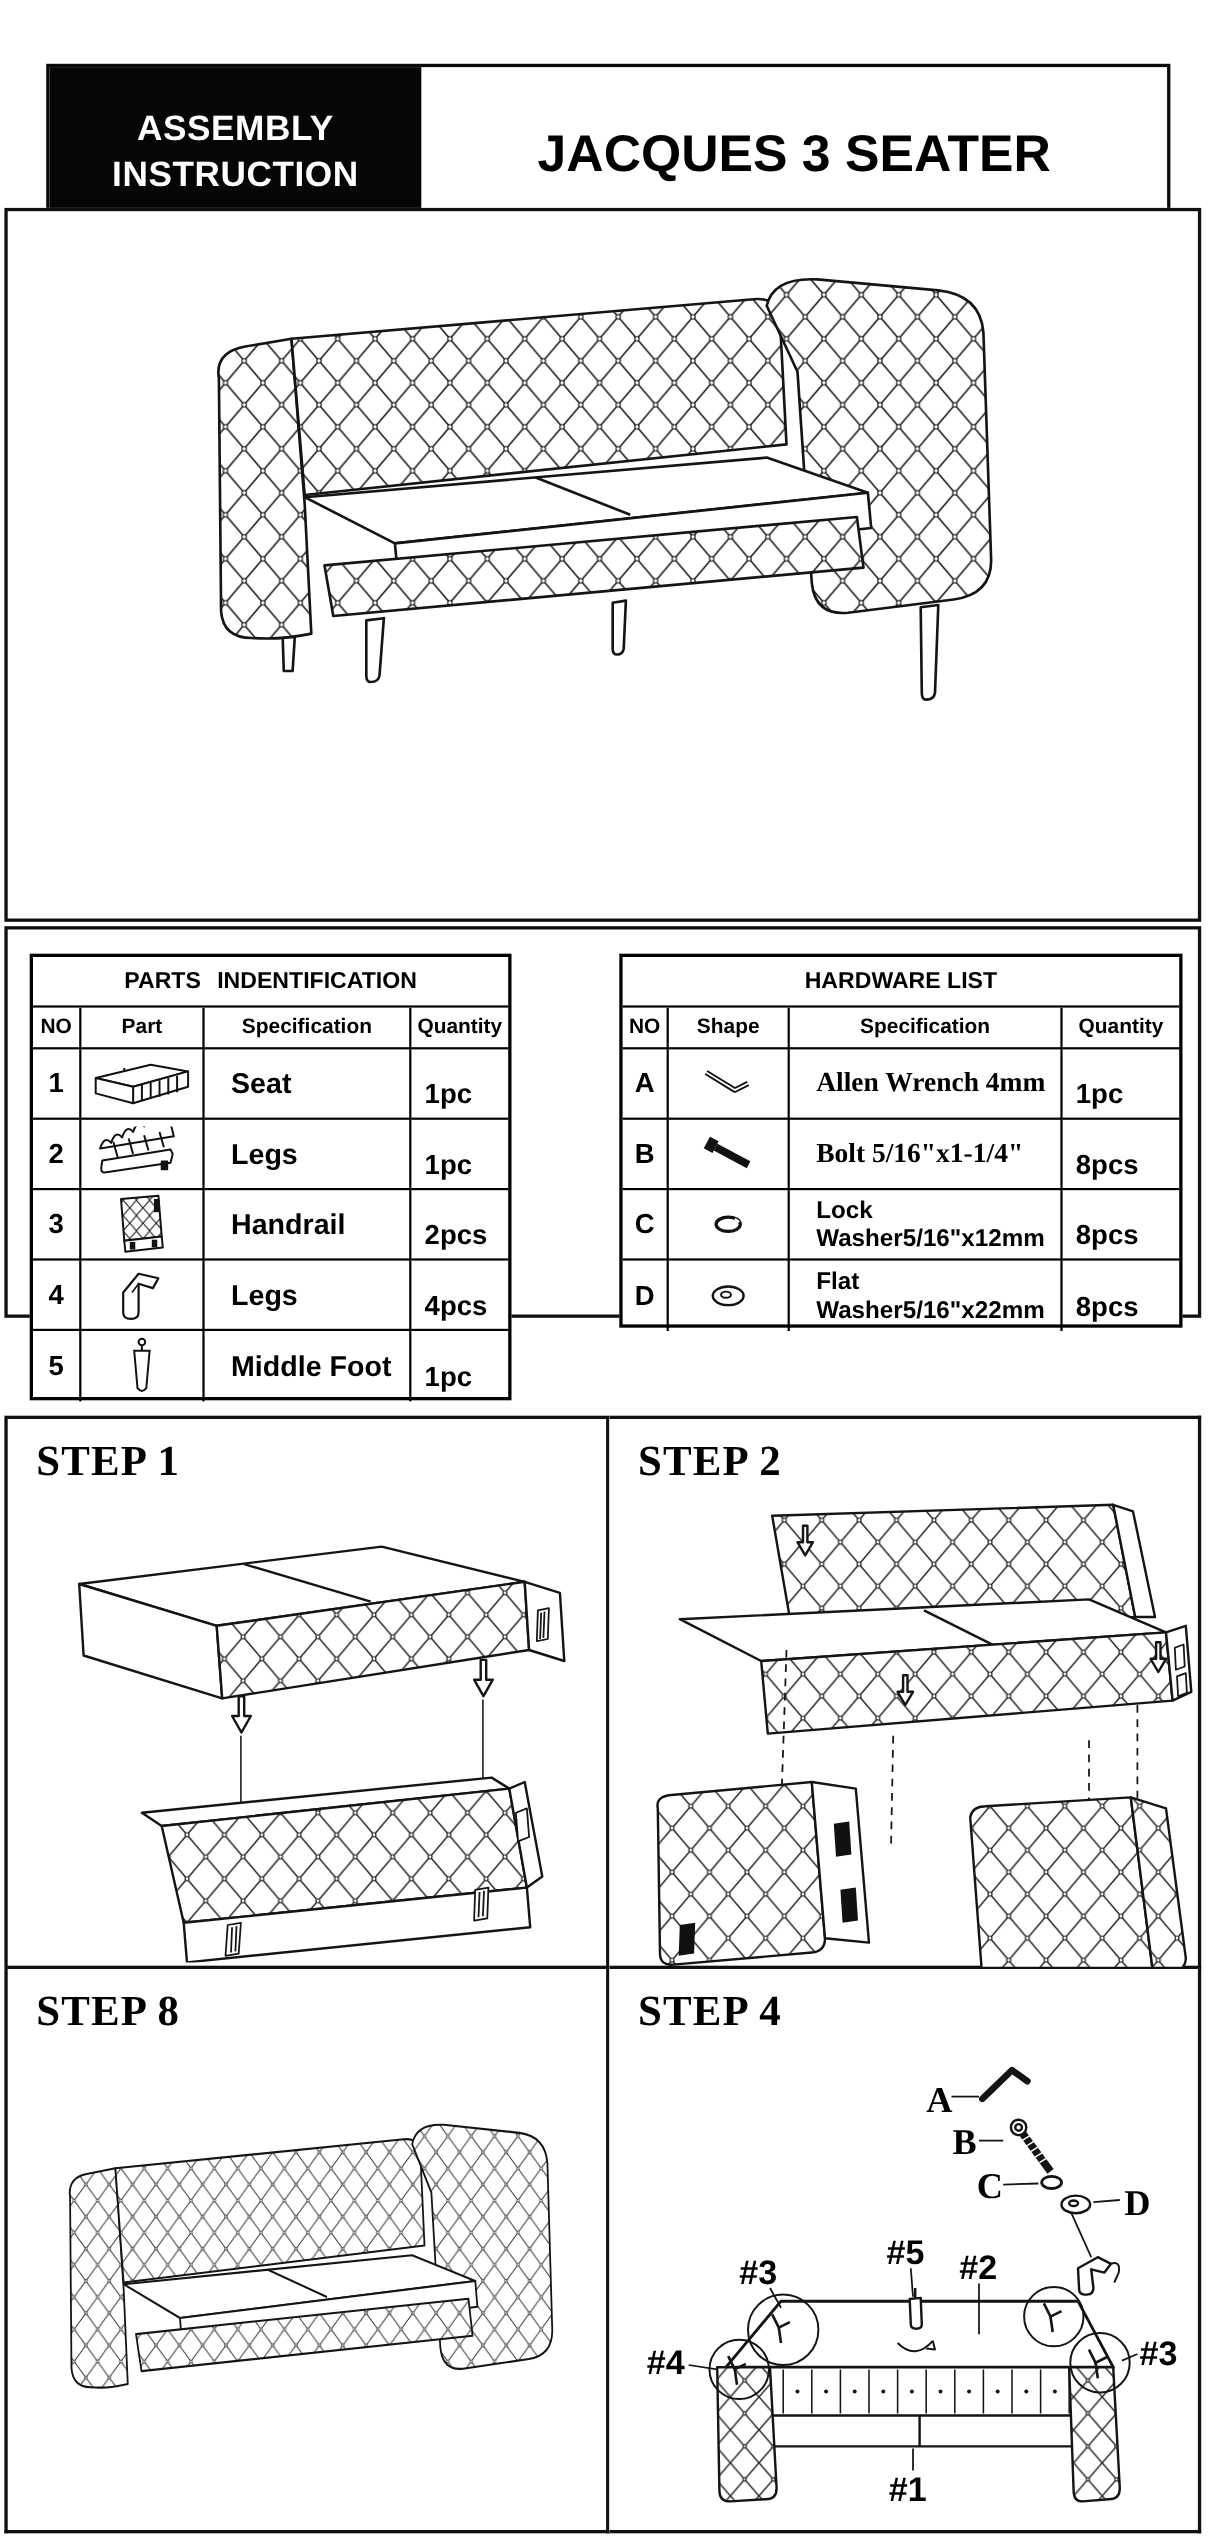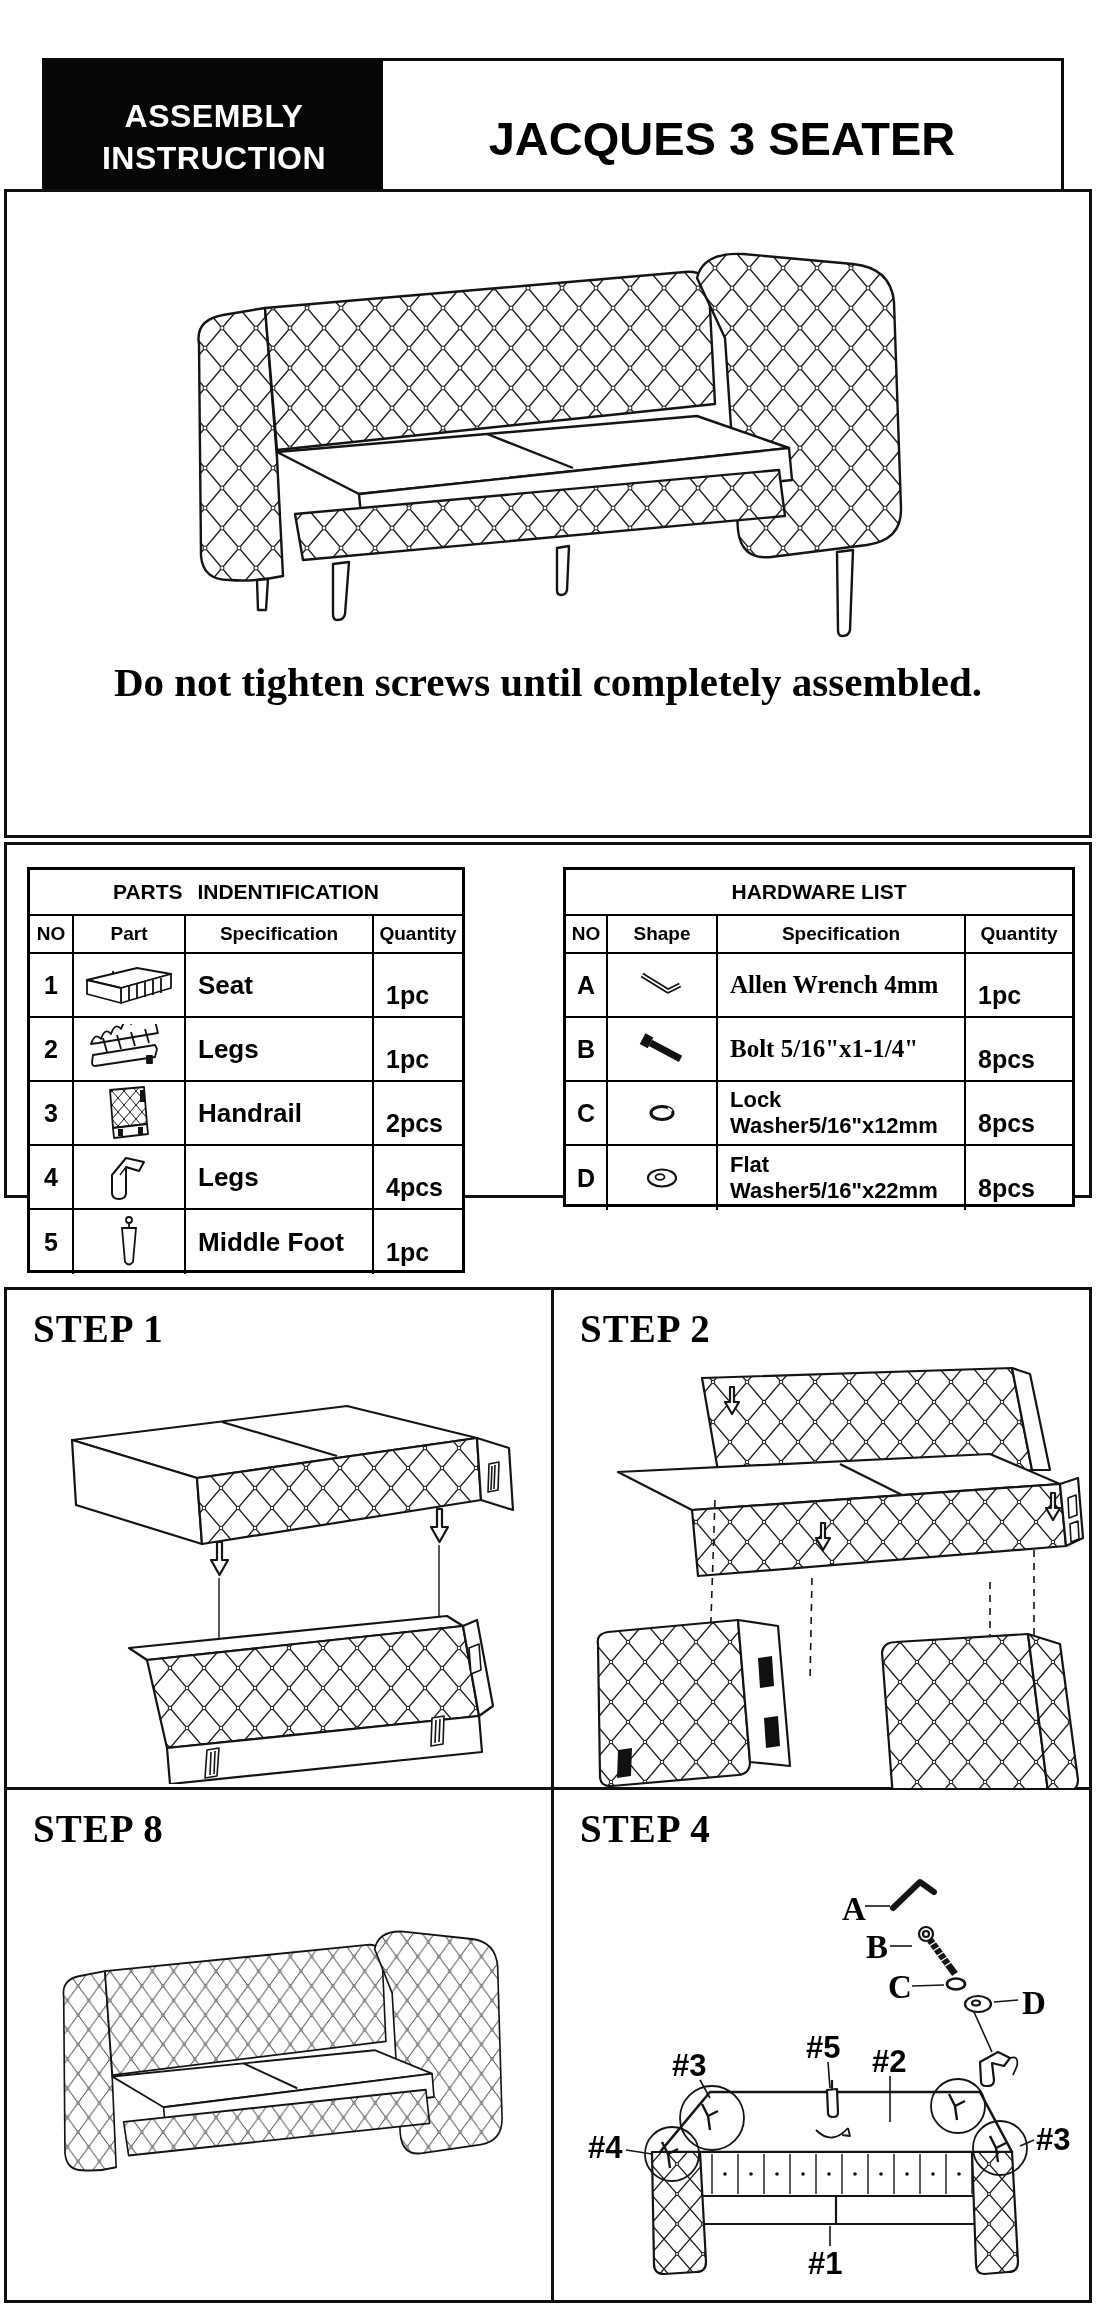--- a/index.html
+++ b/index.html
@@ -29,21 +29,21 @@
              font-size:21px;border-bottom:2px solid #000;box-sizing:border-box;}
   .parts-title{word-spacing:9px;}
   .hdr-row,.b-row{display:grid;box-sizing:border-box;}
   .parts-grid{grid-template-columns:44px 112px 188px 1fr;}
   .hw-grid{grid-template-columns:42px 110px 248px 1fr;}
   .cell{border-right:2px solid #000;border-bottom:2px solid #000;box-sizing:border-box;
         display:flex;align-items:center;justify-content:center;overflow:hidden;}
   .cell.last{border-right:none;}
   .hdr-row .cell{font-weight:bold;font-size:19px;}
   .no-cell{font-weight:bold;font-size:25px;}
-  .spec-cell{justify-content:flex-start;padding-left:12px;font-weight:bold;font-size:26px;}
+  .spec-cell{justify-content:flex-start;padding-left:24px;font-weight:bold;font-size:26px;}
   .qty-cell{justify-content:flex-start;padding-left:12px;font-weight:bold;font-size:25px;margin-top:20px;}
   .hw-spec-serif{font-family:"Liberation Serif",serif;font-size:25px;}
   .hw-spec-sans{font-size:22px;}
   .b-row:last-child .cell{border-bottom:none;}
 
   
   .step-cell{position:absolute;border:3px solid #101010;box-sizing:border-box;background:#fff;}
   .step-title{position:absolute;left:26px;top:16px;font-family:"Liberation Serif",serif;
               font-weight:bold;font-size:39px;letter-spacing:1px;}
   .no-left{border-left:none;}
@@ -89,21 +89,20 @@
         <polygon points="222,286 652,240 655,272 225,318" fill="#fff"></polygon>
         <polygon points="158,306 642,262 648,308 166,352" fill="url(#tpM)"></polygon>
         <g fill="#fff">
           <path d="M196,356 L212,354 L208,406 Q207,412 200,412 Q196,412 196,406 Z"></path>
           <path d="M420,340 L432,338 L430,382 Q429,387 424,387 Q420,387 420,382 Z"></path>
           <path d="M700,344 L716,342 L713,422 Q712,428 705,428 Q701,428 701,422 Z"></path>
           <path d="M120,372 L131,371 L129,402 L121,402 Z"></path>
         </g>
       </g>
     </svg>
-    <div class="warning">Do not tighten screws until completely assembled.</div>
   </div>
 
   <div class="panel tables-panel">
 
     <div class="tbl" style="left:20px;top:22px;width:438px;height:406px">
       <div class="tbl-title parts-title" style="height:46px">PARTS INDENTIFICATION</div>
       <div class="hdr-row parts-grid" style="height:38px">
         <div class="cell">NO</div>
         <div class="cell">Part</div>
         <div class="cell">Specification</div>

